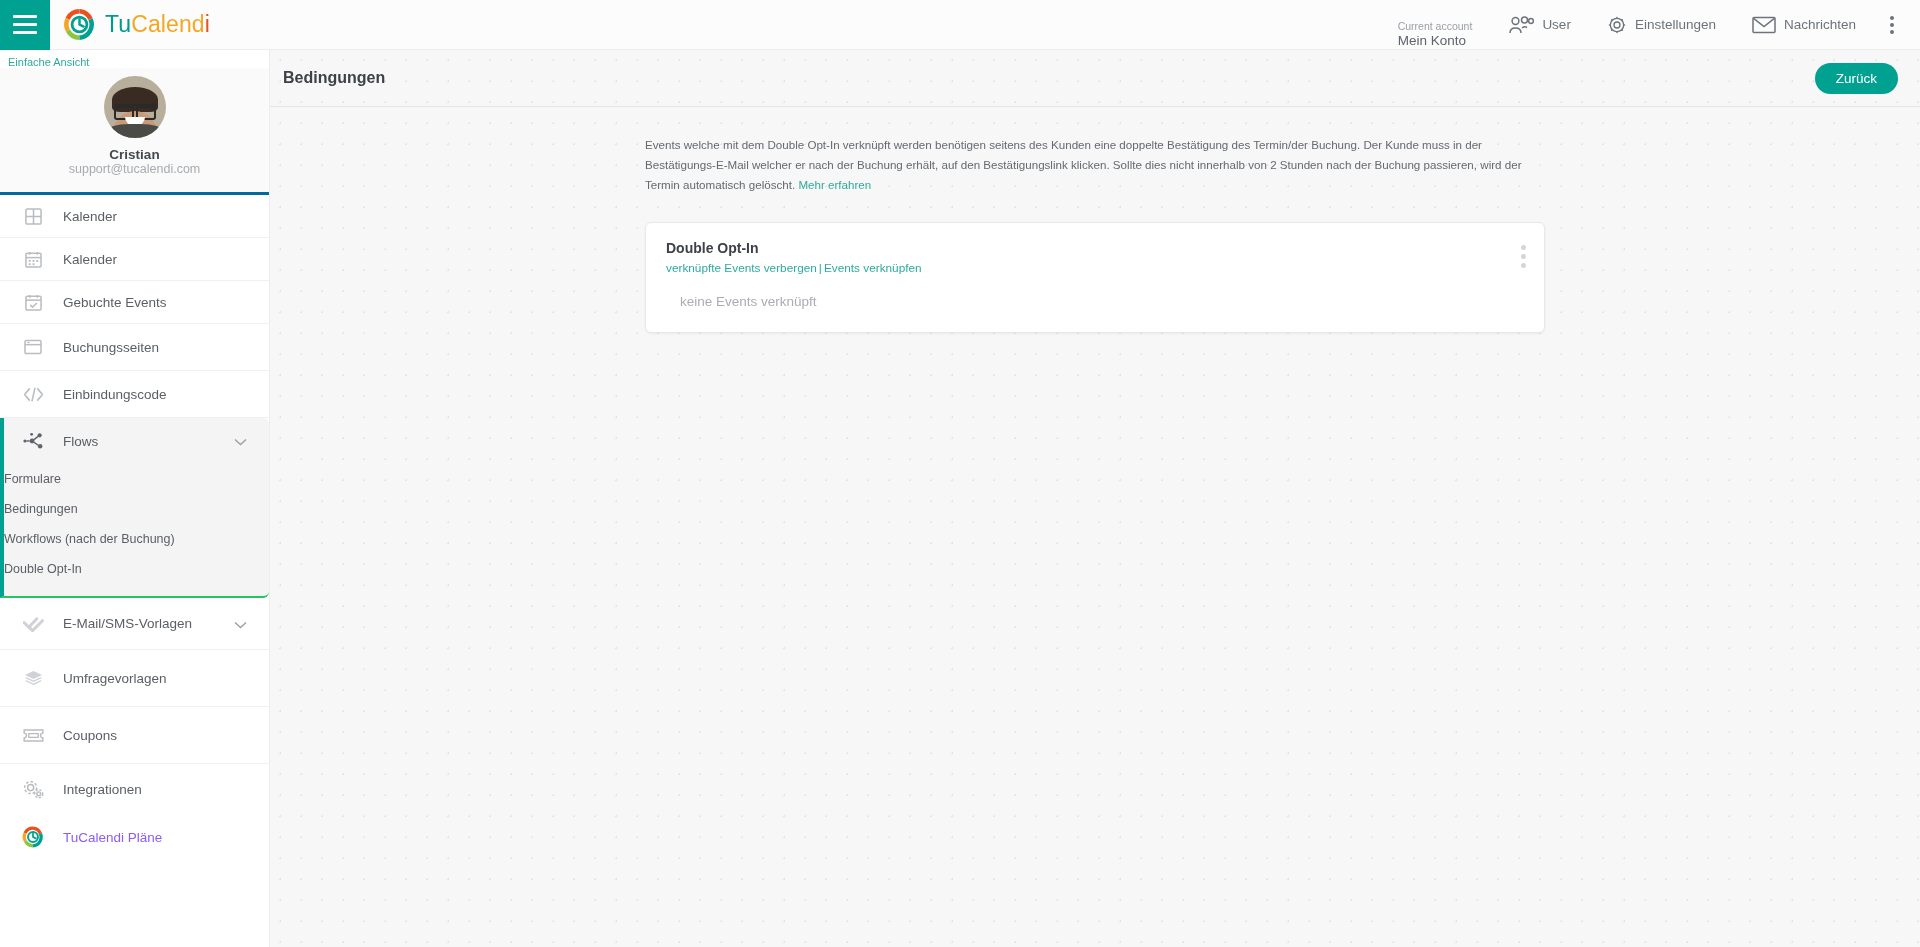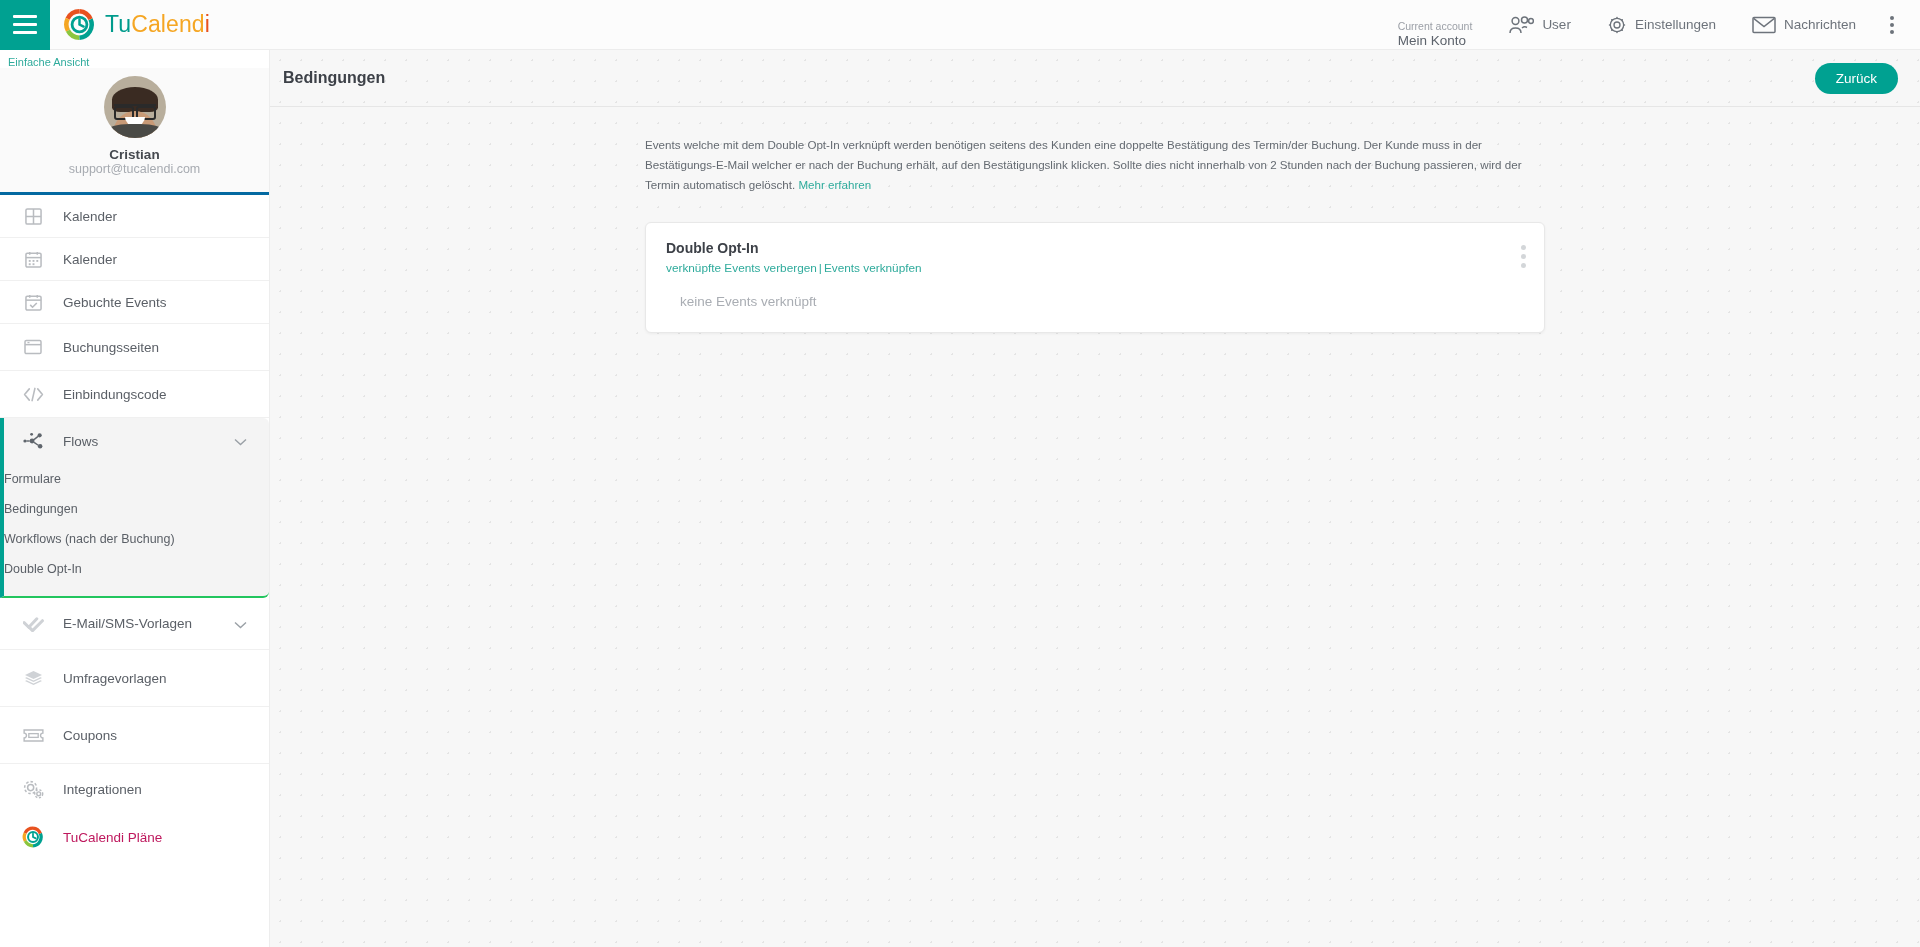--- a/index.html
+++ b/index.html
@@ -137,21 +137,21 @@
     border-bottom: 2px solid #22c55e;
   }
   .group .nav-item { border-bottom: none; padding-left: 16px; }
   .sub-item {
     height: 30px; display: flex; align-items: center;
     cursor: pointer;
     font-size: 12.5px; color: #5a5f66;
   }
   .group .sub-wrap { padding-bottom: 12px; }
 
-  .nav-item.plans .nav-label { color: #be185d; }
+  .nav-item.plans .nav-label { color: #8b5cf6; }
 
   
   .main {
     position: absolute; top: 50px; left: 270px;
     width: 1650px; height: 897px;
     background-color: #f7f7f7;
     background-image: radial-gradient(#e4e4e4 1px, transparent 1px);
     background-size: 21px 21px;
     overflow: hidden;
   }

